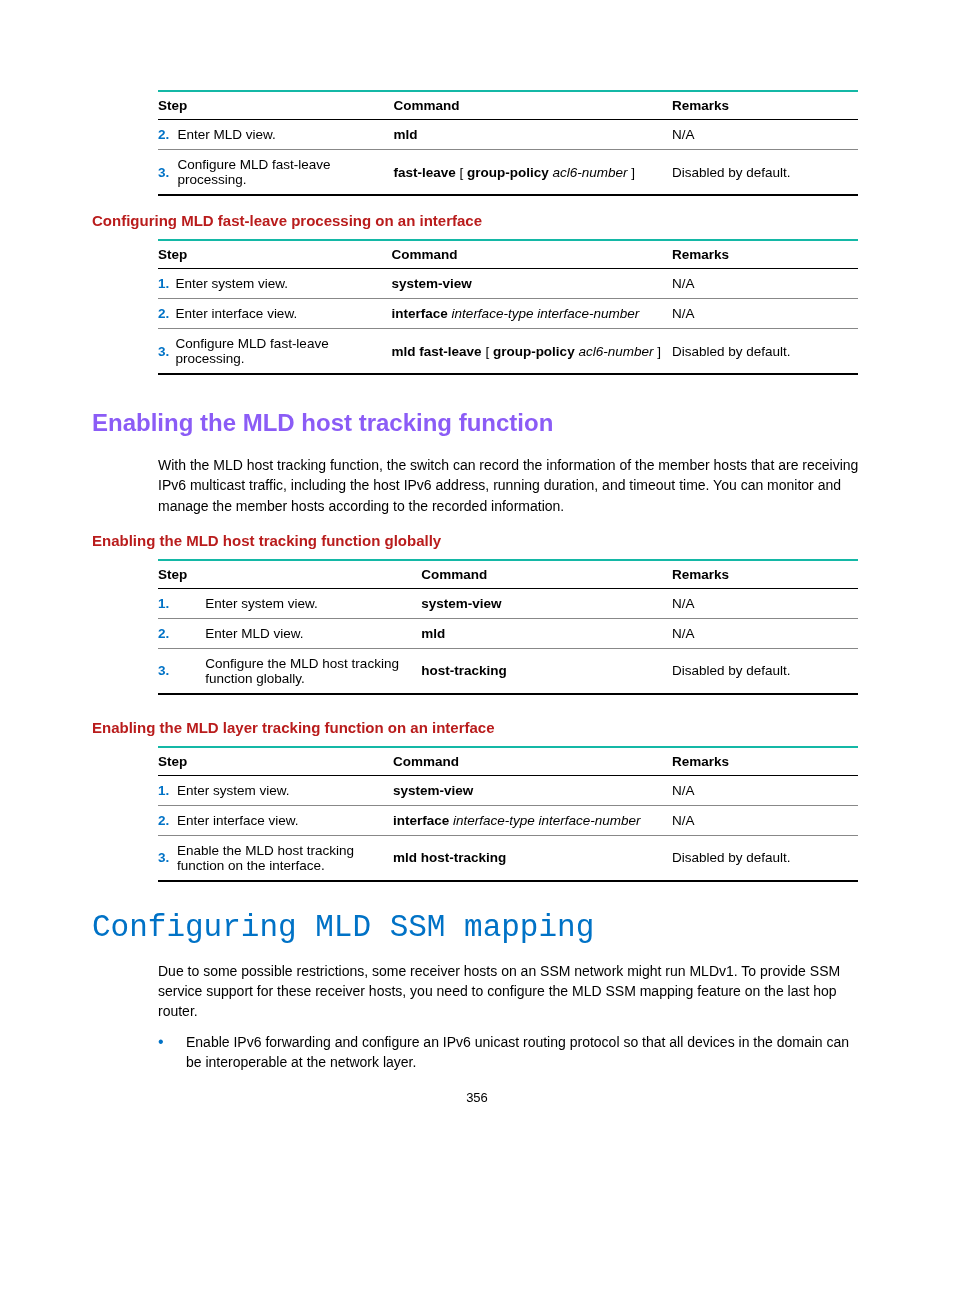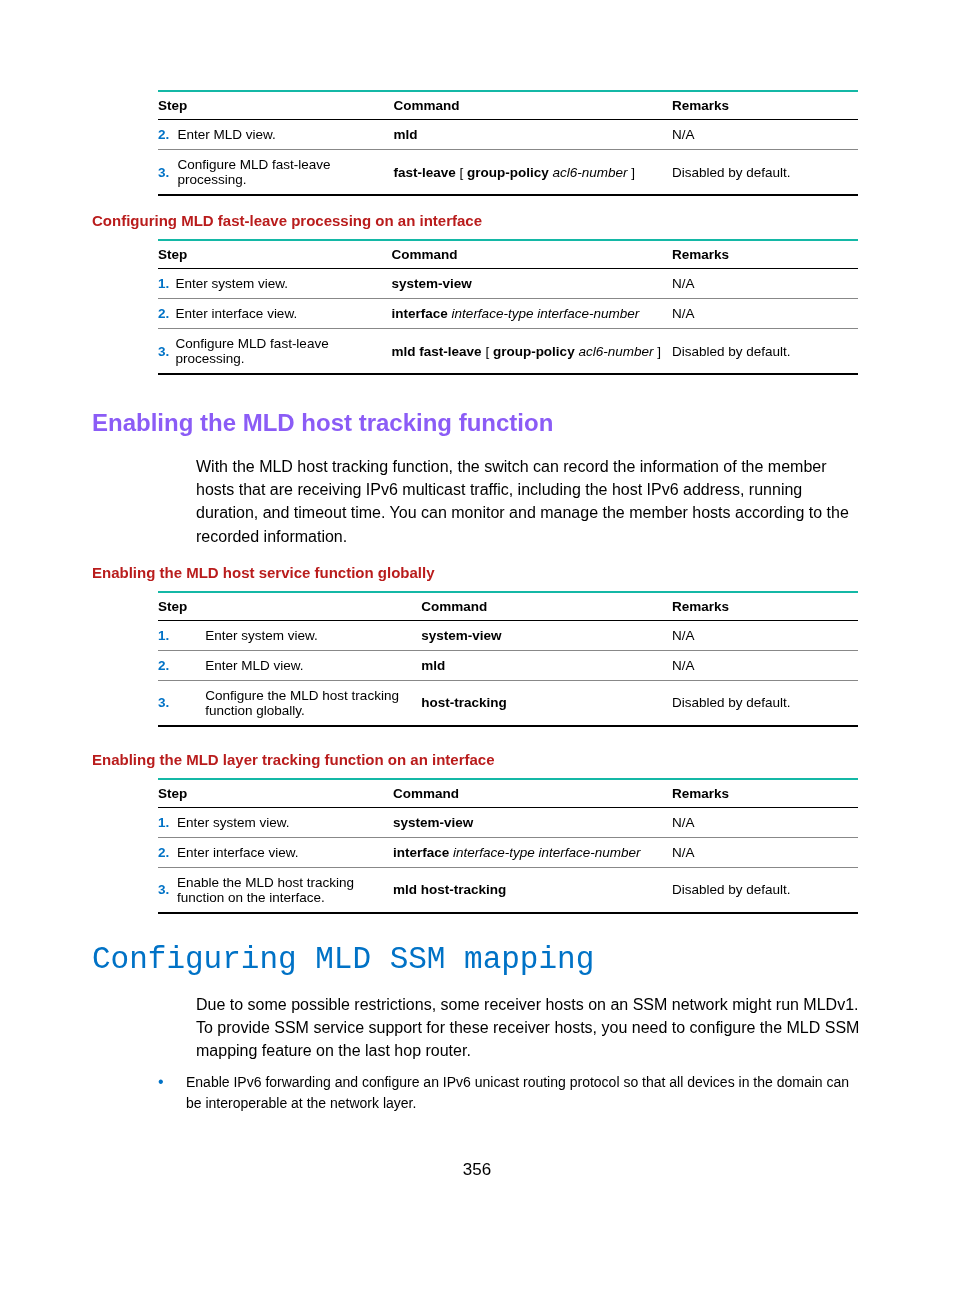--- a/index.html
+++ b/index.html
@@ -28,23 +28,23 @@
     margin: 34px 0 18px 0;
   }
   .h3 {
     font-family: Arial, Helvetica, sans-serif;
     font-weight: bold;
     font-size: 15px;
     color: #b91c1c;
     margin: 16px 0 10px 0;
   }
   .body-text {
-    font-size: 16px;
+    font-size: 14px;
     line-height: 1.45;
-    margin: 0 0 10px 104px;
+    margin: 0 0 10px 66px;
   }
   .bullet-row {
     display: flex;
     margin: 6px 0 0 66px;
     font-size: 14px;
     line-height: 1.45;
   }
   .bullet-dot {
     color: #0072c6;
     font-size: 16px;
@@ -87,22 +87,22 @@
     color: #0072c6;
     font-weight: bold;
     text-align: right;
     padding-right: 10px;
     white-space: nowrap;
   }
   .cmd-b { font-weight: bold; margin-top: 32px; }
   .cmd-i { font-style: italic; text-align: right; }
   .pagenum {
     text-align: center;
-    font-size: 17px;
-    margin-top: 47px;
+    font-size: 13px;
+    margin-top: 18px;
   }
 </style>
 </head>
 <body>
 
 <div class="page">
 
   <table class="cfg">
     <thead>
       <tr>
@@ -155,21 +155,21 @@
         <td class="col-desc">Configure MLD fast-leave processing.</td>
         <td><span class="cmd-b">mld fast-leave</span><span> [ </span><span class="cmd-b">group-policy</span><span class="cmd-i"> acl6-number</span><span> ]</span></td>
         <td>Disabled by default.</td>
       </tr>
     </tbody>
   </table>
 
   <div class="h2">Enabling the MLD host tracking function</div>
   <div class="body-text">With the MLD host tracking function, the switch can record the information of the member hosts that are receiving IPv6 multicast traffic, including the host IPv6 address, running duration, and timeout time. You can monitor and manage the member hosts according to the recorded information.</div>
 
-  <div class="h3">Enabling the MLD host service function globally</div>
+  <div class="h3">Enabling the MLD host tracking function globally</div>
 
   <table class="cfg">
     <thead>
       <tr>
         <th class="col-step" colspan="2">Step</th>
         <th class="col-cmd">Command</th>
         <th class="col-rem">Remarks</th>
       </tr>
     </thead>
     <tbody>

